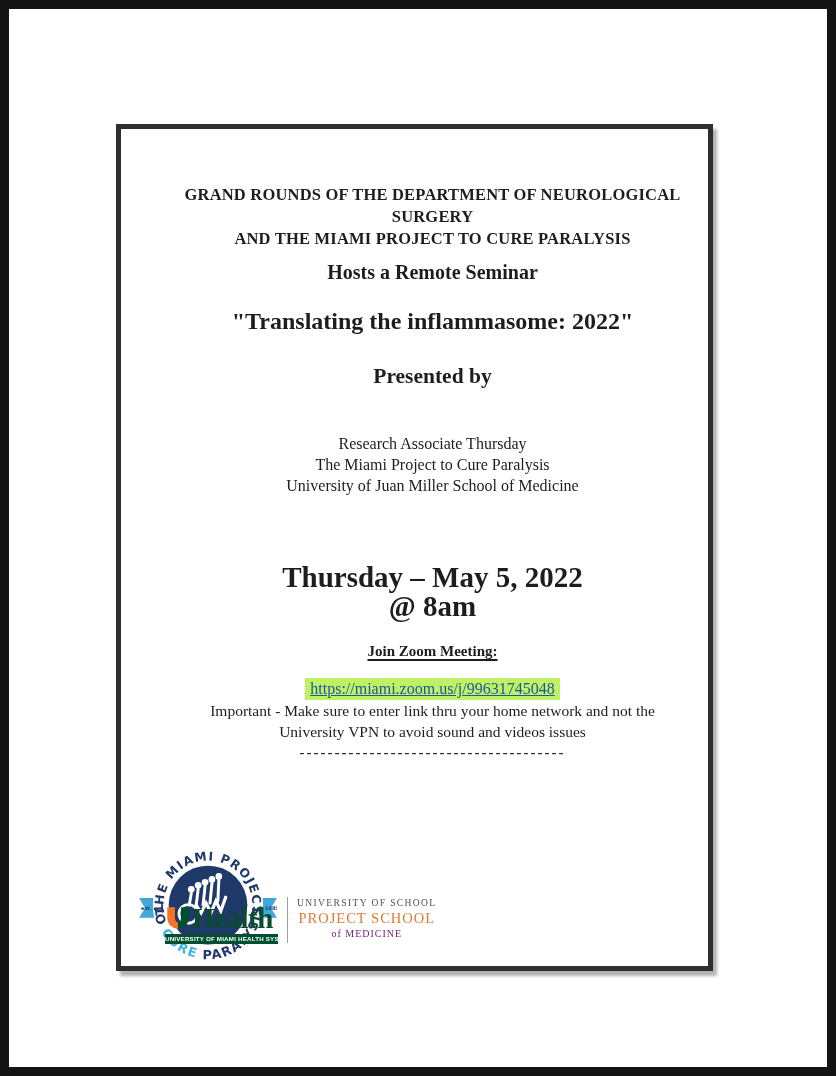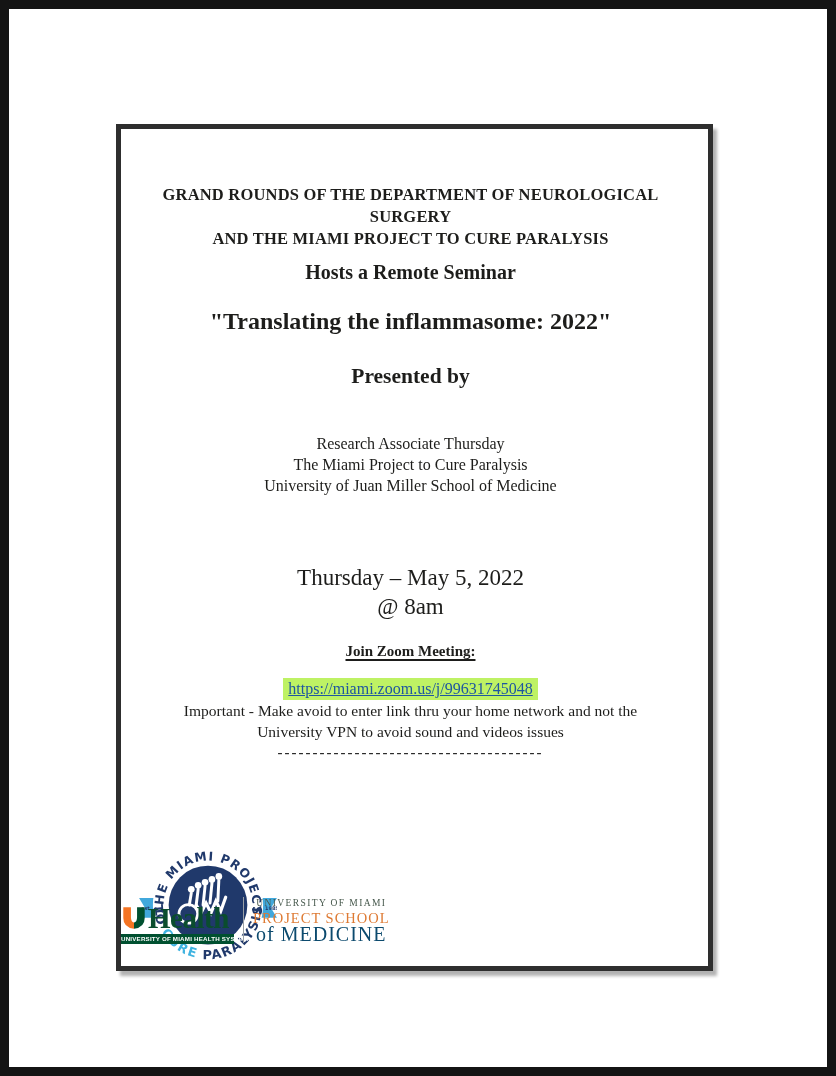--- a/index.html
+++ b/index.html
@@ -1,47 +1,47 @@
 <!DOCTYPE html>
 <html><head>
 <meta charset="utf-8">
 <style>
   html,body{margin:0;padding:0;overflow:hidden;}
   body{width:836px;height:1076px;background:#ffffff;font-family:"Liberation Serif",serif;color:#1d1d1b;position:relative;}
   .page{position:absolute;inset:0;border:9px solid #141414;background:#ffffff;}
   .flyer{position:absolute;left:107px;top:115px;width:587px;height:837px;border:5px solid #2e2e2e;background:#ffffff;box-shadow:4px 5px 3px rgba(0,0,0,0.30);}
-  .flyer > div, .flyer > a{position:absolute;left:0;right:8px;text-align:center;}
+  .flyer > div, .flyer > a{position:absolute;left:0;right:8px;text-align:center;padding-left:44px;}
   .hdr{top:55px;font-size:16.5px;font-weight:bold;line-height:22px;letter-spacing:0.2px;}
   .sub{top:130px;font-size:20px;font-weight:bold;line-height:26px;}
   .title{top:176px;font-size:24px;font-weight:bold;line-height:32px;}
   .presented{top:233px;font-size:21.5px;font-weight:bold;line-height:28px;}
   .name{top:276px;font-size:19.5px;font-weight:bold;line-height:26px;text-decoration:underline;text-decoration-thickness:2px;text-underline-offset:3px;}
   .roles{top:304px;font-size:16px;line-height:21px;}
-  .when{top:434px;font-size:23px;font-weight:normal;line-height:29px;}
+  .when{top:434px;font-size:29px;font-weight:bold;line-height:29px;}
   .join{top:510px;font-size:15px;font-weight:bold;line-height:24px;text-decoration:underline;text-decoration-thickness:2px;text-underline-offset:3px;}
   .linkwrap{top:549px;line-height:22px;}
   .zlink{display:inline-block;font-size:16px;color:#1e56a0;text-decoration:underline;background:#bef264;padding:0 5px;}
   .note{top:572px;font-size:15.5px;line-height:20.5px;}
   .dashes{top:615px;font-size:15px;line-height:16px;letter-spacing:2px;font-weight:bold;color:#2a2a2a;}
   .mp-logo{position:absolute;left:18px;top:713px;width:138px;height:126px;}
   .arc-text{font-family:"DejaVu Sans",sans-serif;font-weight:bold;font-size:12.5px;fill:#20396b;letter-spacing:1.2px;}
   .arc-bottom{font-size:13px;letter-spacing:1.6px;}
   .tspan-cyan{fill:#3fb3e0;}
   .ribbon-text{font-family:"DejaVu Sans",sans-serif;font-weight:bold;font-size:5px;fill:#20396b;letter-spacing:0;}
   .uh-row{position:absolute;left:322px;top:765px;width:250px;height:56px;display:flex;align-items:flex-start;text-align:left;}
   .uh-left{margin-top:8px;width:113px;flex:0 0 auto;}
   .uh-top{display:flex;align-items:flex-end;height:30px;}
   .split-u{width:26px;height:28px;flex:0 0 auto;}
   .uh-word{font-family:"Liberation Serif",serif;font-weight:700;font-size:29px;line-height:28px;color:#0a4d2e;letter-spacing:-0.5px;margin-left:1px;}
   .uh-bar{margin-top:2px;width:113px;height:10px;background:#005030;color:#ffffff;font-family:"Liberation Sans",sans-serif;font-weight:bold;font-size:6.2px;line-height:10px;text-align:center;letter-spacing:0.2px;white-space:nowrap;}
   .uh-div{width:1px;height:46px;background:#9aa0a6;margin:3px 9px 0 9px;flex:0 0 auto;}
   .miller{padding-top:3px;white-space:nowrap;}
   .miller .m1{font-size:9.5px;line-height:13px;color:#46584c;letter-spacing:1.4px;}
   .miller .m2{font-size:14.5px;line-height:16px;color:#de7a33;letter-spacing:1px;}
-  .miller .m3{font-size:20px;line-height:16px;color:#0c4a6e;letter-spacing:1px;}
+  .miller .m3{font-size:10px;line-height:16px;color:#701a75;letter-spacing:1px;}
 </style>
 </head>
 <body>
 
 <div class="page">
   <div class="flyer">
 
     <div class="hdr">
       <div>GRAND ROUNDS OF THE DEPARTMENT OF NEUROLOGICAL SURGERY</div>
       <div>AND THE MIAMI PROJECT TO CURE PARALYSIS</div>
@@ -65,21 +65,21 @@
       <div>@ 8am</div>
     </div>
 
     <div class="join">Join Zoom Meeting:</div>
 
     <div class="linkwrap">
       <a class="zlink" href="#">https://miami.zoom.us/j/99631745048</a>
     </div>
 
     <div class="note">
-      <div>Important - Make avoid to enter link thru your home network and not the</div>
+      <div>Important - Make sure to enter link thru your home network and not the</div>
       <div>University VPN to avoid sound and videos issues</div>
     </div>
 
     <div class="dashes">--------------------------------------</div>
 
     <svg class="mp-logo" viewBox="0 0 140 128" xmlns="http://www.w3.org/2000/svg">
       <defs>
         <path id="arcTop" d="M 28.6 81.6 A 45 45 0 1 1 111.4 81.6" fill="none"></path>
         <path id="arcBot" d="M 19.4 42.5 A 55 55 0 1 0 120.6 42.5" fill="none"></path>
       </defs>
@@ -121,20 +121,20 @@
           <svg class="split-u" viewBox="0 0 34 30" xmlns="http://www.w3.org/2000/svg">
             <path d="M3 1 H13 V14 Q13 20 17 21 V29 Q3 27.5 3 15 Z" fill="#f47423"></path>
             <path d="M21 1 H31 V15 Q31 27.5 17 29 V21 Q21 20 21 14 Z" fill="#005030"></path>
           </svg>
           <span class="uh-word">Health</span>
         </div>
         <div class="uh-bar">UNIVERSITY OF MIAMI HEALTH SYSTEM</div>
       </div>
       <div class="uh-div"></div>
       <div class="miller">
-        <div class="m1">UNIVERSITY OF MIAMI</div>
+        <div class="m1">UNIVERSITY OF SCHOOL</div>
         <div class="m2">PROJECT SCHOOL</div>
         <div class="m3">of MEDICINE</div>
       </div>
     </div>
 
   </div>
 </div>
 
 </body></html>

